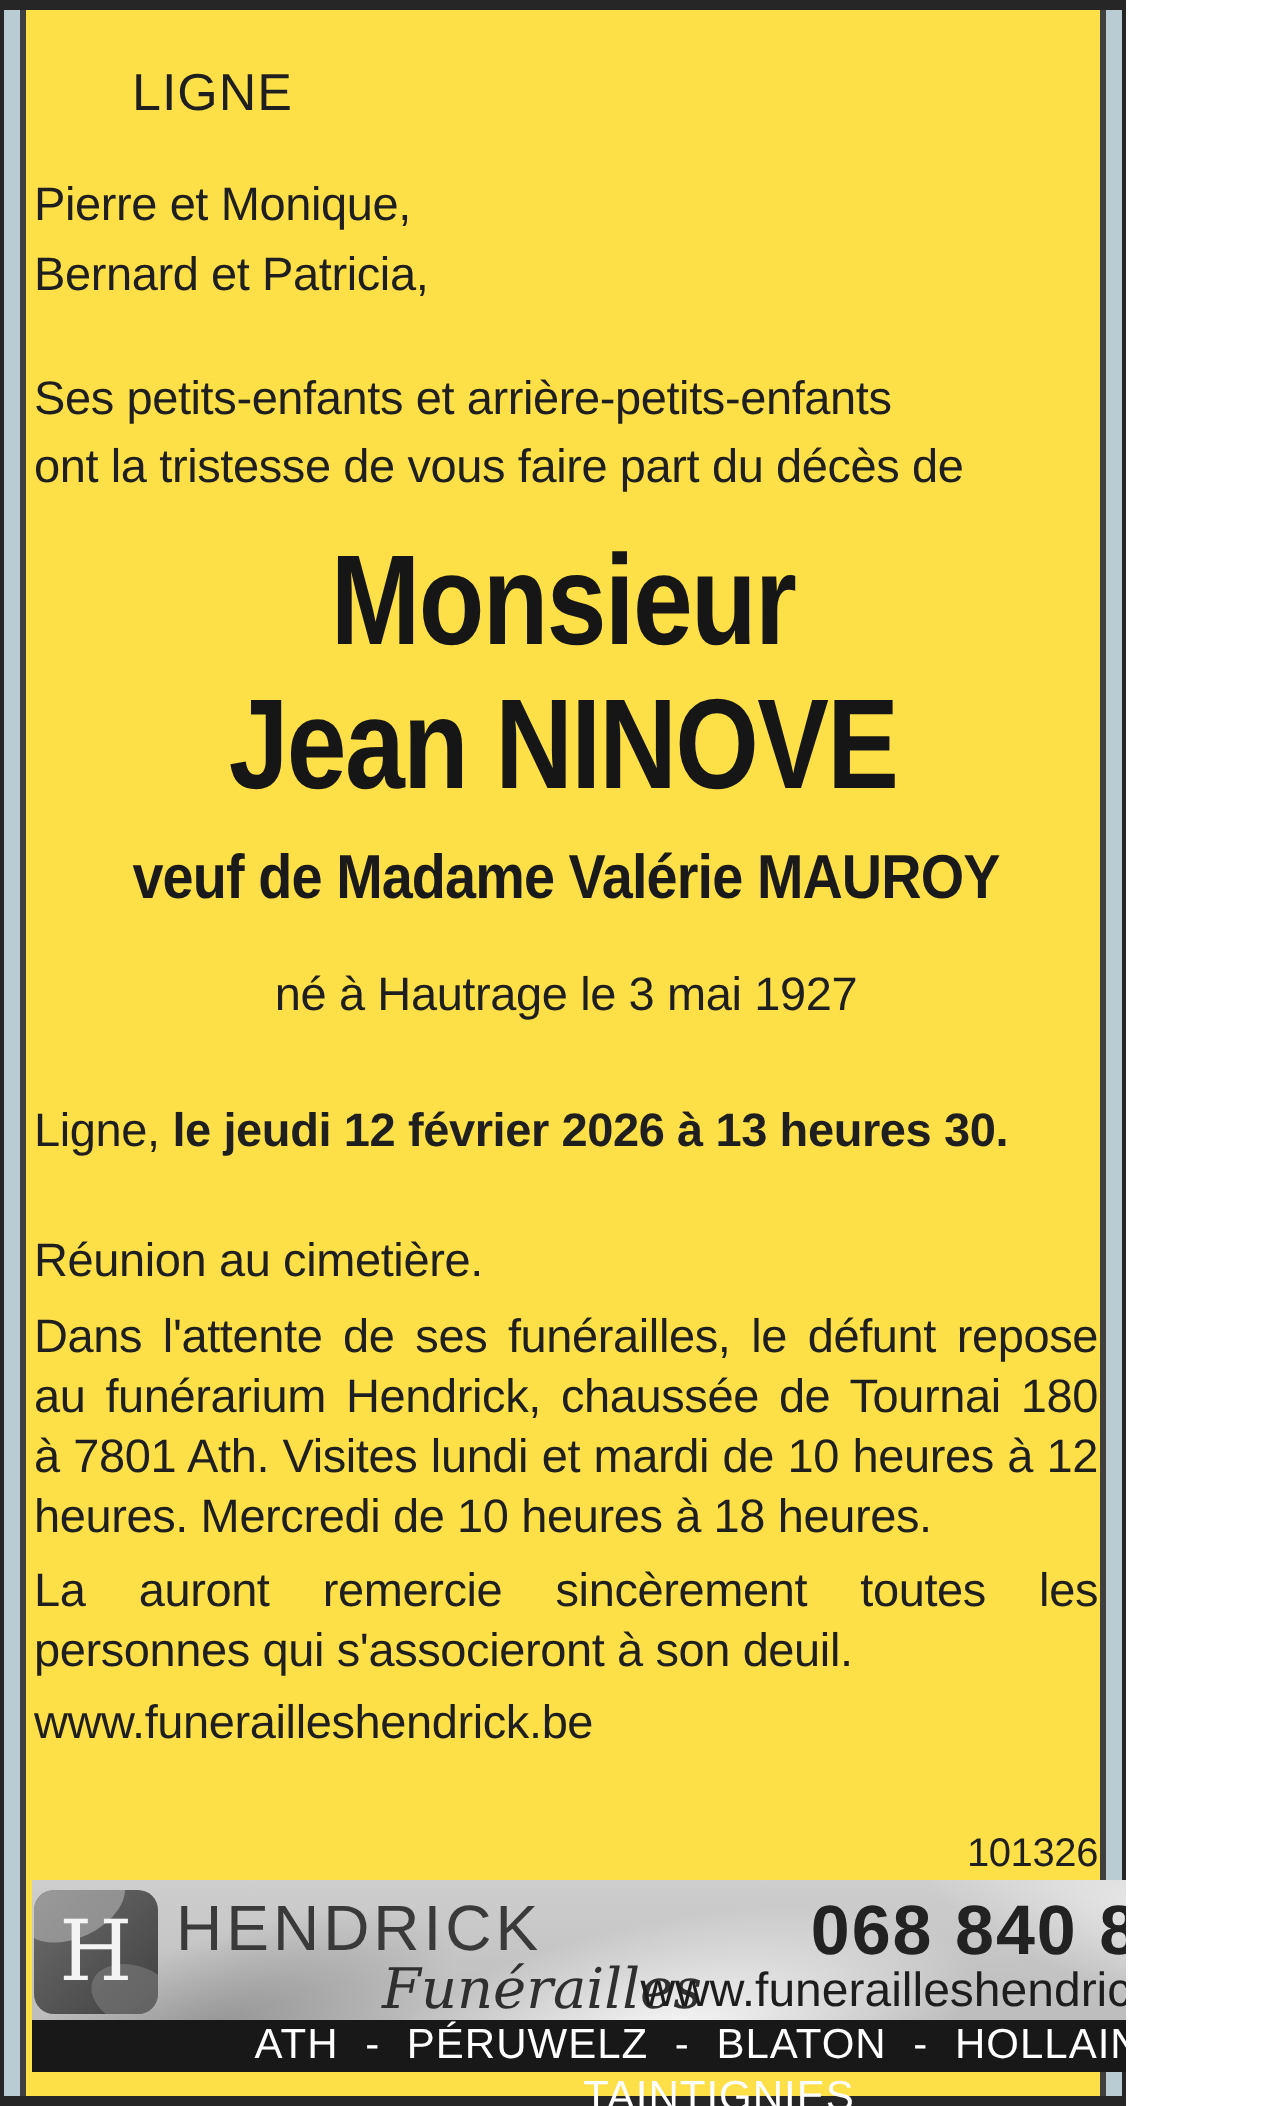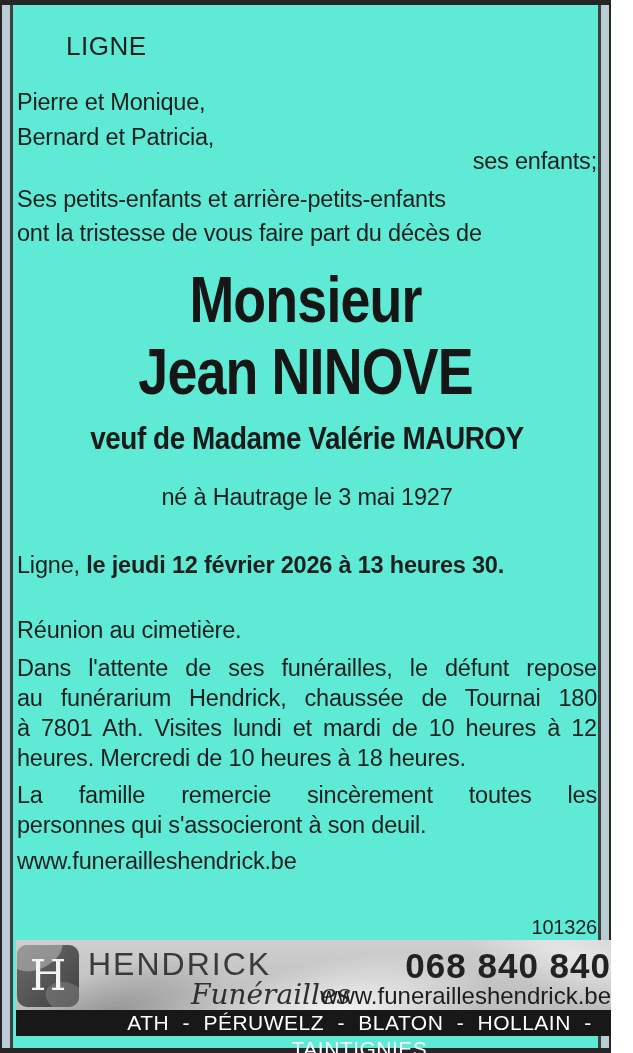--- a/index.html
+++ b/index.html
@@ -1,17 +1,17 @@
 <!DOCTYPE html>
 <html><head>
 <meta charset="utf-8">
 <style>
   html,body{margin:0;padding:0;background:#fff;}
   #page{
-    position:relative;width:611px;height:1053px;background:#5eead4;
+    position:relative;width:563px;height:1053px;background:#fde047;
     font-family:"Liberation Sans",sans-serif;color:#222222;overflow:hidden;
   }
   
   .edge-top{position:absolute;left:0;top:0;right:0;height:5px;background:#262626;}
   .edge-bottom{position:absolute;left:0;bottom:0;right:0;height:5px;background:#262626;}
   .edge-left{position:absolute;left:0;top:5px;bottom:5px;width:13px;
     background:linear-gradient(90deg,#262626 0 2px,#b9cbd3 2px 10px,#3f3f3f 10px 13px);}
   .edge-right{position:absolute;right:0;top:5px;bottom:5px;width:13px;
     background:linear-gradient(270deg,#262626 0 2px,#b9cbd3 2px 10px,#3f3f3f 10px 13px);}
   
@@ -80,21 +80,20 @@
   <div class="edge-left"></div>
   <div class="edge-right"></div>
 
   <div class="t" id="ligne">LIGNE</div>
 
   <div class="t" id="family">
     <div>Pierre et Monique,</div>
     <div>Bernard et Patricia,</div>
   </div>
 
-  <div class="t" id="relation">ses enfants;</div>
   <div class="t" id="intro">ont la tristesse de vous faire part du décès de</div>
   <div class="t" id="grandchildren">Ses petits-enfants et arrière-petits-enfants</div>
 
   <div id="title" class="headline">Monsieur</div>
   <div id="deceased-name" class="headline">Jean NINOVE</div>
   <div class="t ctr" id="spouse">veuf de Madame Valérie MAUROY</div>
   <div class="t ctr" id="birth">né à Hautrage le 3 mai 1927</div>
 
   <div class="t para" id="funeral">
     <div><span>Ligne,</span> <span class="b">le jeudi 12 février 2026 à 13 heures 30.</span></div>
@@ -103,21 +102,21 @@
   <div class="t" id="meeting">Réunion au cimetière.</div>
 
   <div class="t para" id="repose">
     <div class="jl">Dans l'attente de ses funérailles, le défunt repose</div>
     <div class="jl">au funérarium Hendrick, chaussée de Tournai 180</div>
     <div class="jl">à 7801 Ath. Visites lundi et mardi de 10 heures à 12</div>
     <div>heures. Mercredi de 10 heures à 18 heures.</div>
   </div>
 
   <div class="t para" id="thanks">
-    <div class="jl">La famille remercie sincèrement toutes les</div>
+    <div class="jl">La auront remercie sincèrement toutes les</div>
     <div>personnes qui s'associeront à son deuil.</div>
   </div>
 
   <div class="t para" id="condolences">
     <div>www.funerailleshendrick.be</div>
   </div>
 
   <div class="t" id="reference">101326</div>
 
   <div id="banner">

